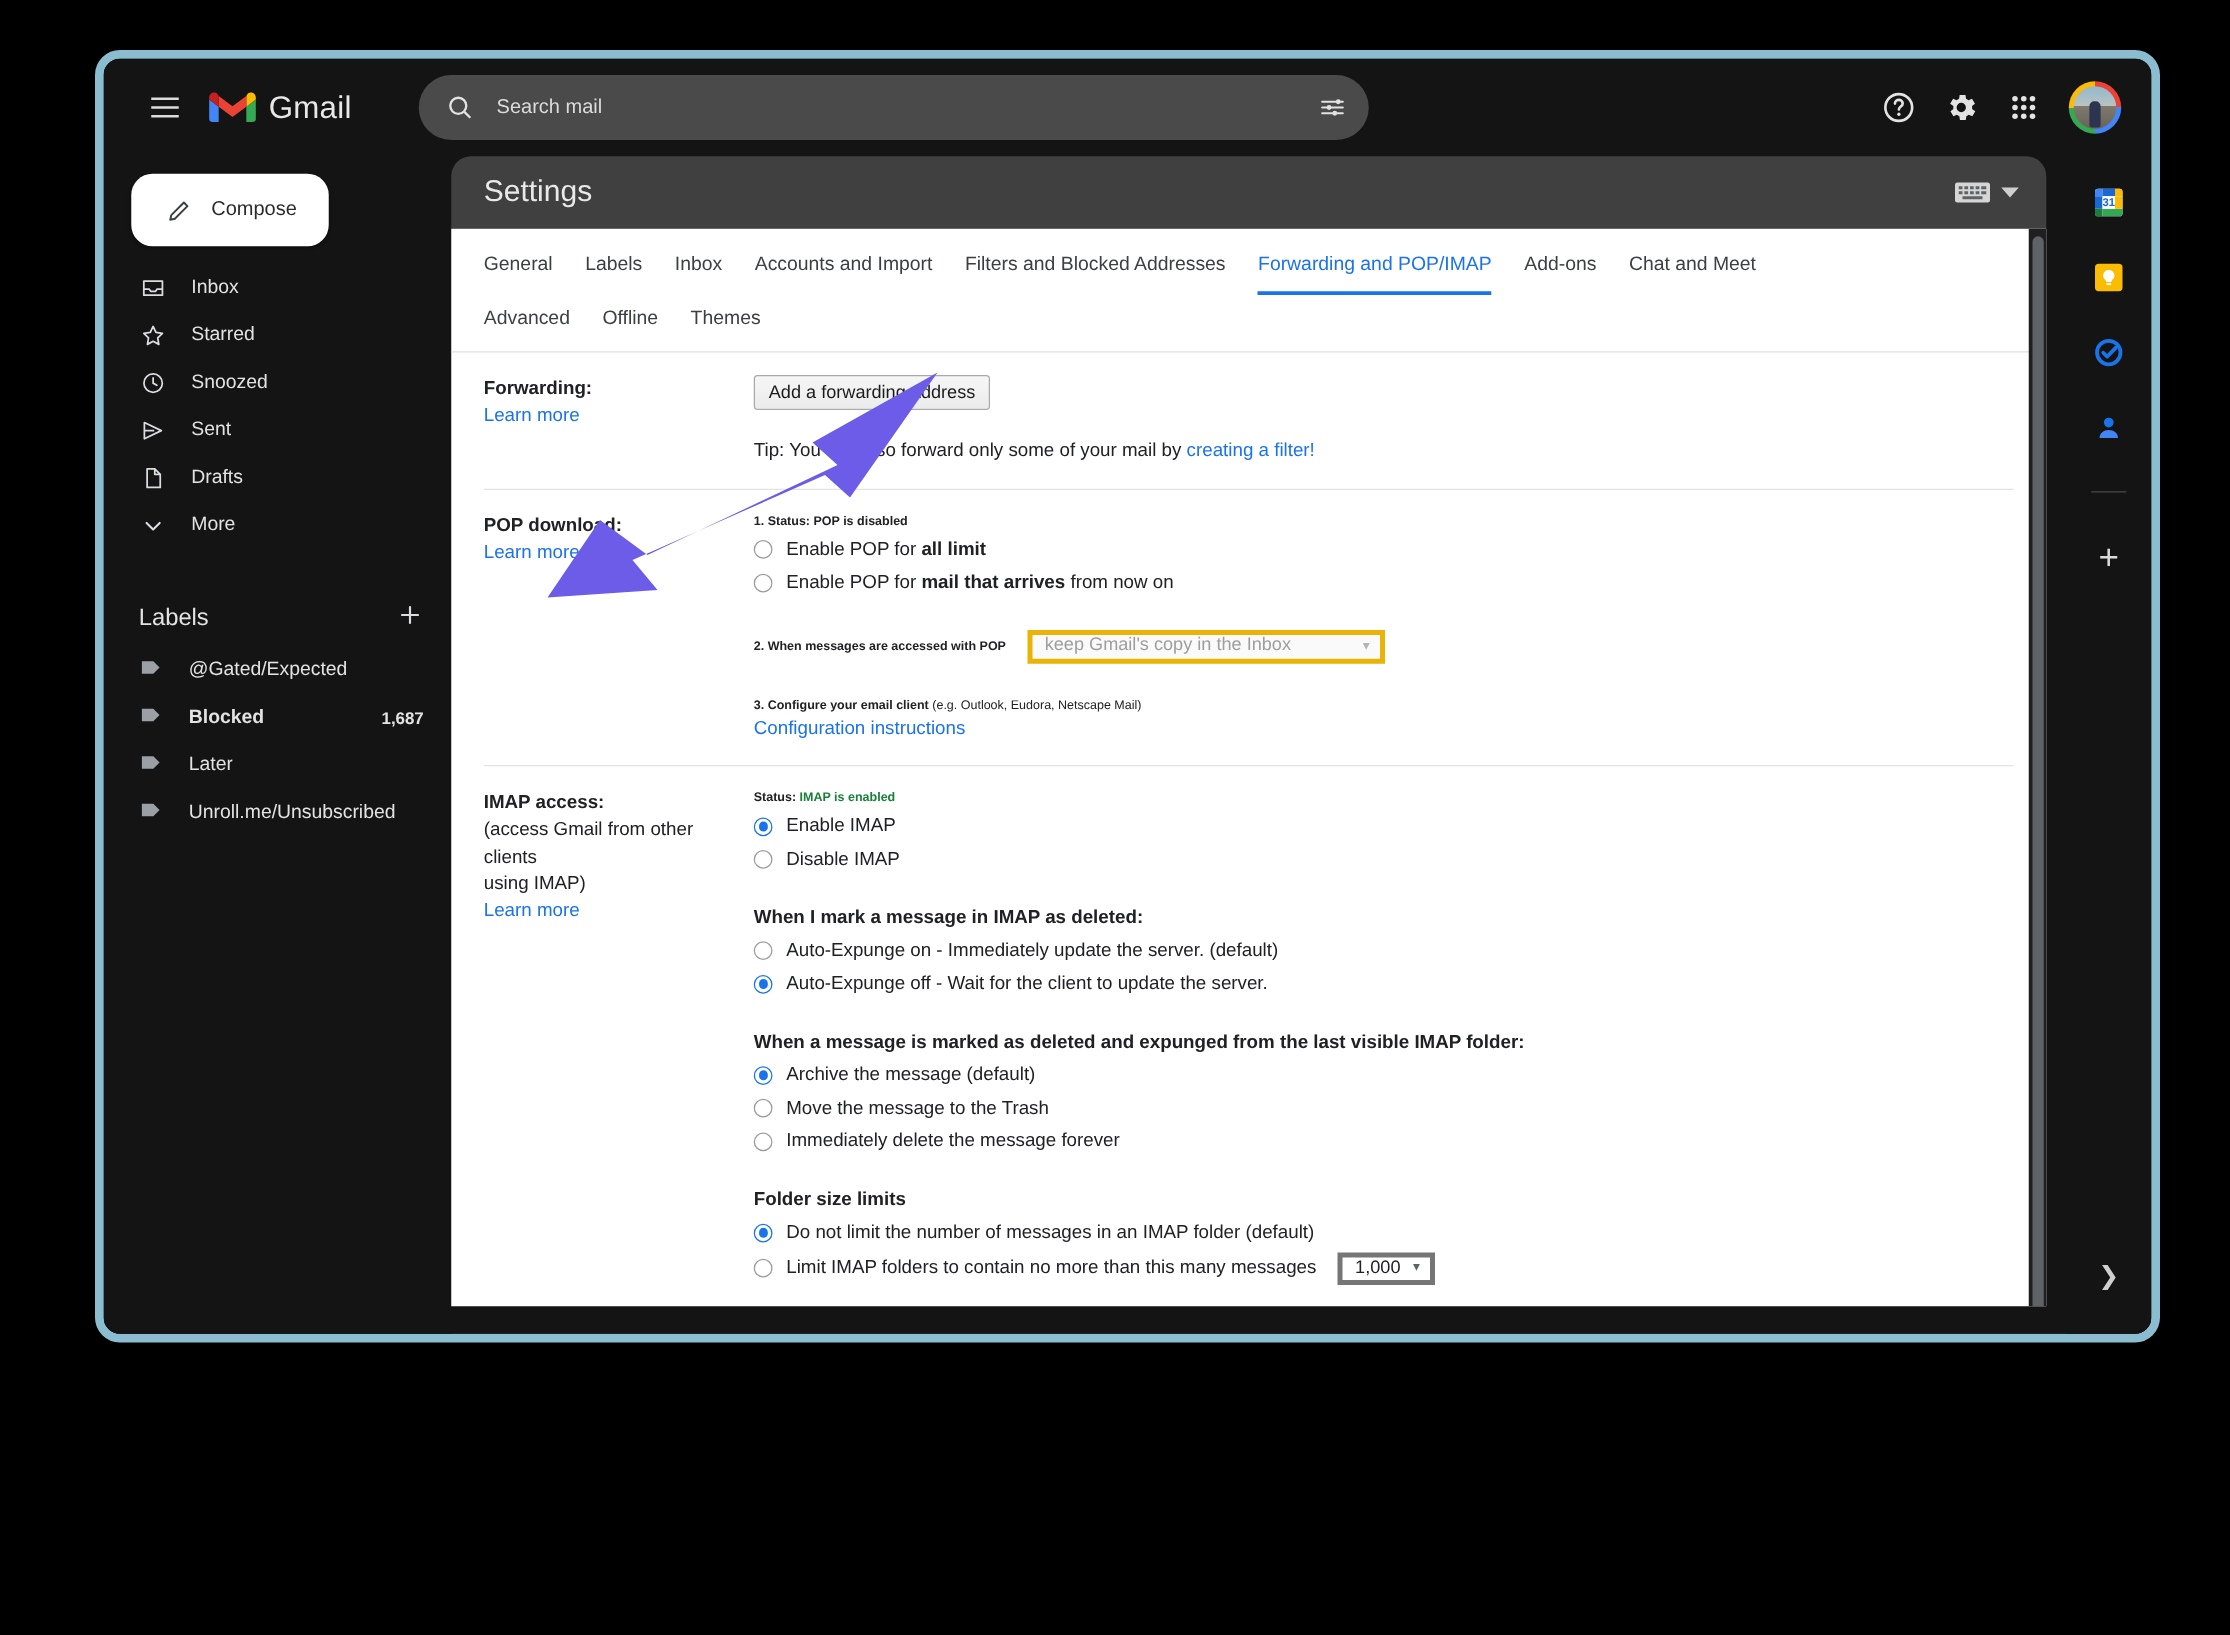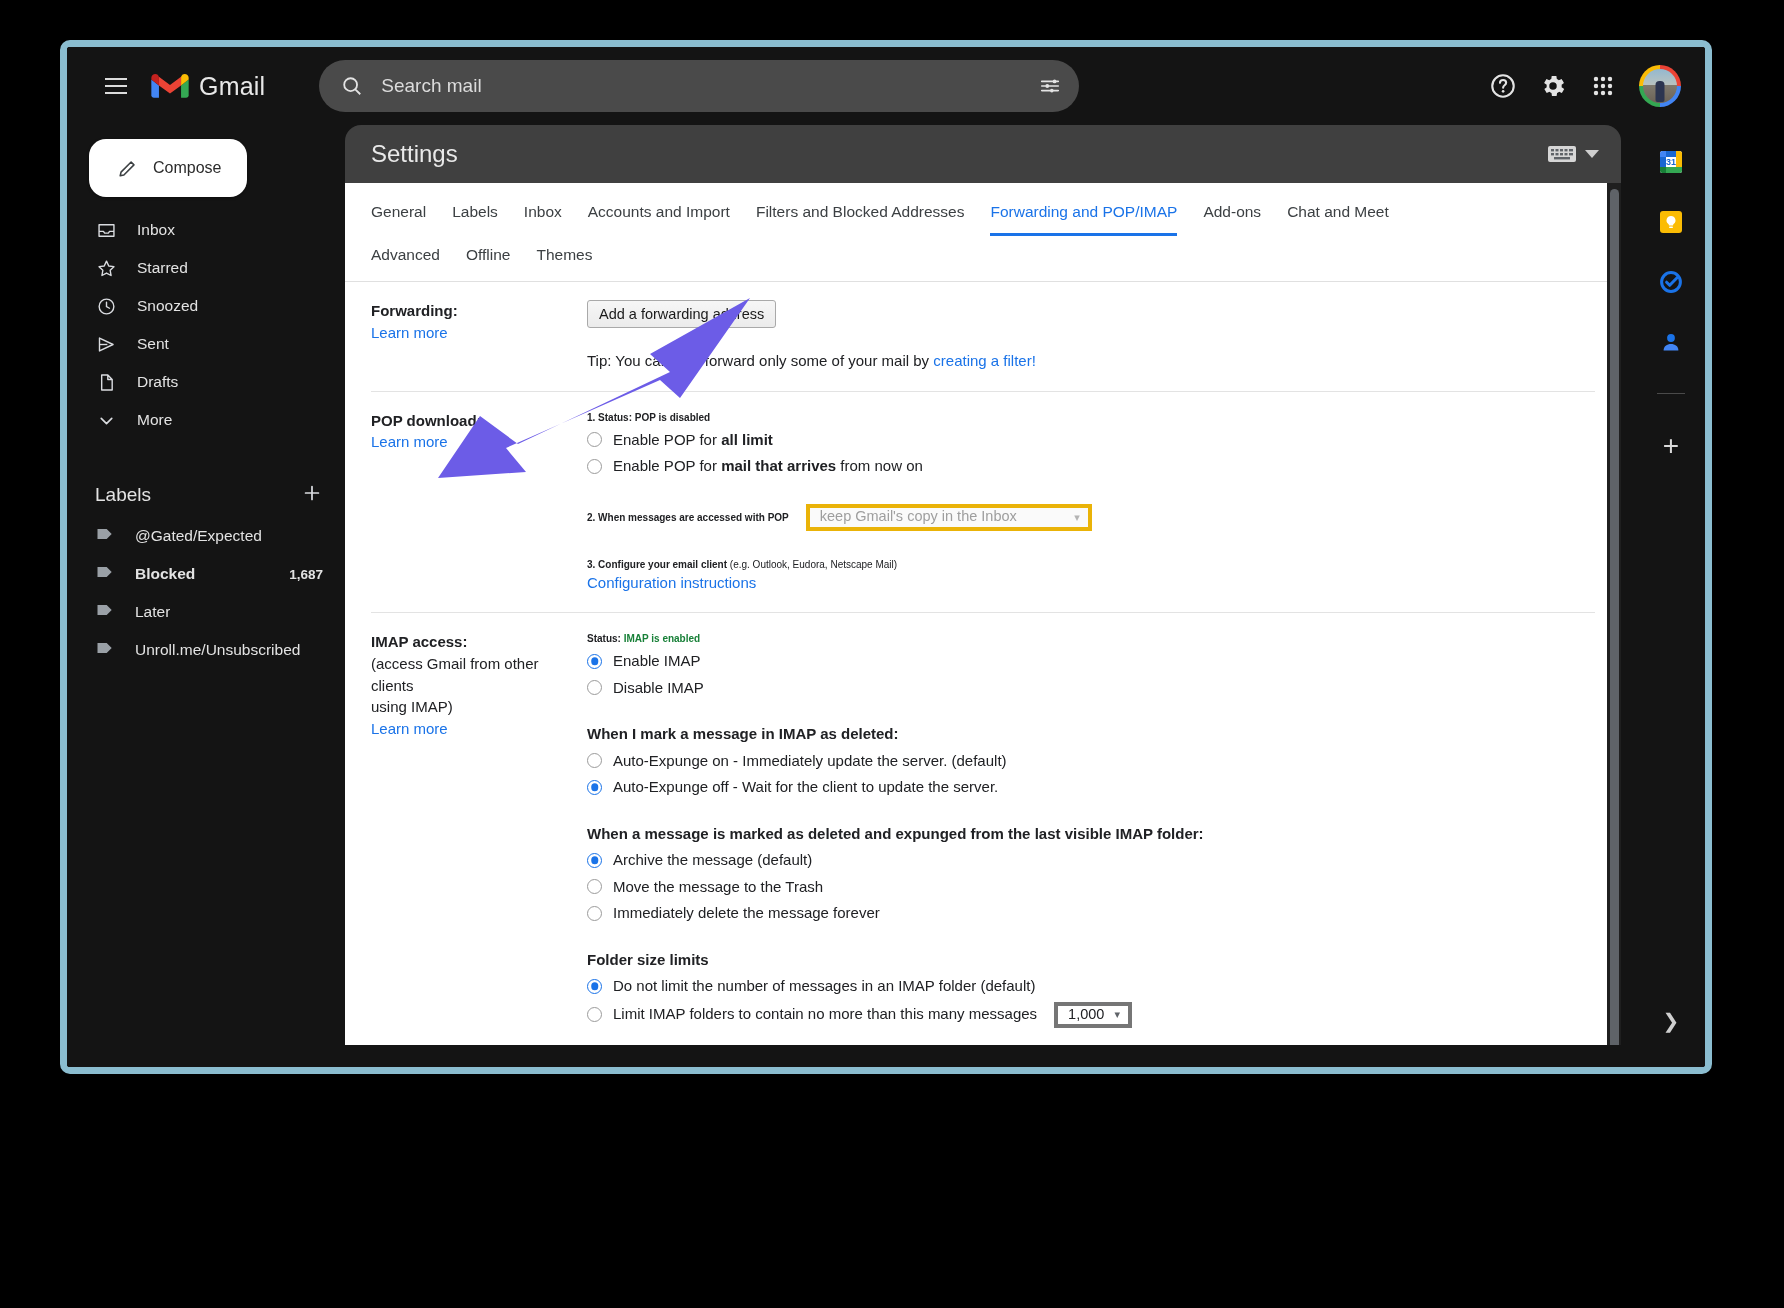--- a/index.html
+++ b/index.html
@@ -12,25 +12,25 @@
   }
   #root {
     position: relative;
     width: 1784px; height: 1308px;
     background: #000;
   }
 
   
   .window {
     position: absolute;
-    left: 60px; top: 40px;
+    left: 76px; top: 40px;
     width: 1652px; height: 1034px;
     background: #0b0b0b;
     border: 7px solid #8bbdd0;
-    border-radius: 10px;
+    border-radius: 20px;
     overflow: hidden;
   }
   .window-inner {
     position: absolute;
     inset: 0;
     background: #141414;
     display: flex;
     flex-direction: column;
   }
 
@@ -71,21 +71,21 @@
     display: flex; align-items: center;
     padding: 0 18px 0 22px;
     margin-left: 12px;
   }
   .search-icon { width: 22px; height: 22px; flex: 0 0 22px; }
   .search-input {
     flex: 1;
     background: transparent;
     border: none; outline: none;
     color: #f0abfc;
-    font-size: 19px;
+    font-size: 16px;
     font-family: "Liberation Sans", sans-serif;
     padding-left: 18px;
   }
   .search-input::placeholder { color: #dcdcdc; opacity: 1; }
   .tune-icon { width: 22px; height: 22px; flex: 0 0 22px; cursor: pointer; }
 
   .topbar-right {
     margin-left: auto;
     display: flex; align-items: center; gap: 22px;
     padding-right: 6px;

